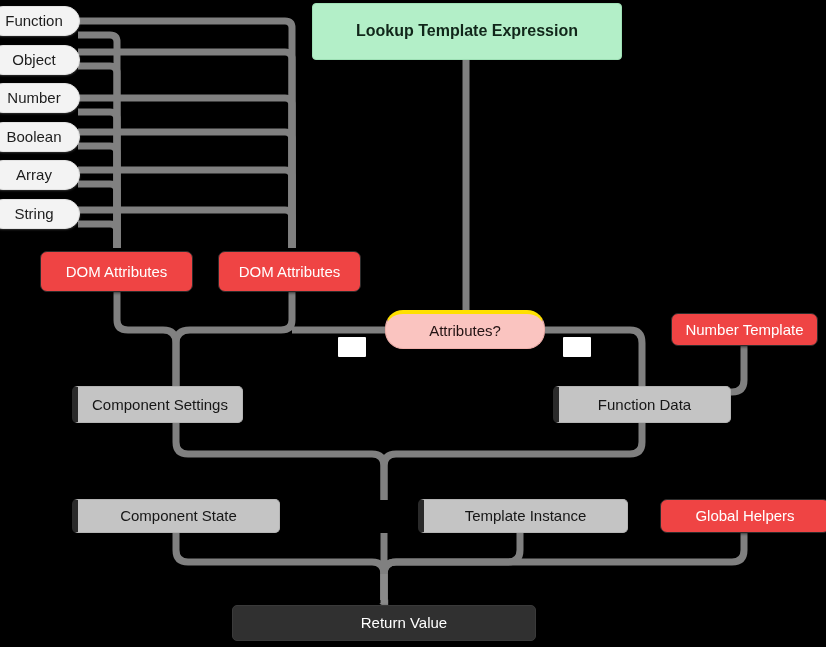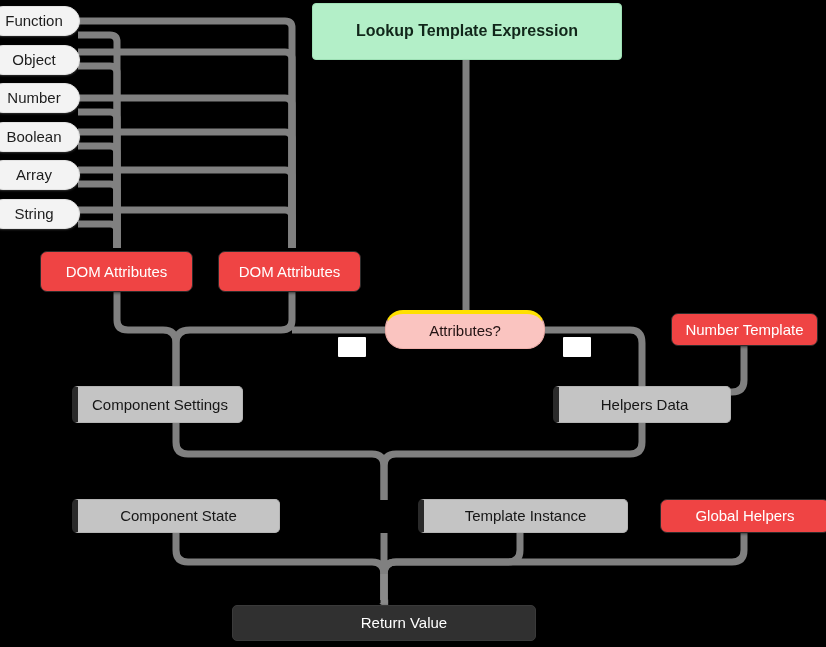--- a/index.html
+++ b/index.html
@@ -138,21 +138,21 @@
   <div class="node dark" style="left:218px;top:251px;width:143px;height:41px;">DOM Attributes</div>
 
   <div class="node decision" style="left:385px;top:310px;width:160px;height:39px;">Attributes?</div>
 
   <div class="edgelabel" style="left:338px;top:337px;width:28px;height:20px;"></div>
   <div class="edgelabel" style="left:563px;top:337px;width:28px;height:20px;"></div>
 
   <div class="node dark" style="left:671px;top:313px;width:147px;height:33px;">Number Template</div>
 
   <div class="node grey" style="left:72px;top:386px;width:171px;height:37px;">Component  Settings</div>
-  <div class="node grey" style="left:553px;top:386px;width:178px;height:37px;">Helpers Data</div>
+  <div class="node grey" style="left:553px;top:386px;width:178px;height:37px;">Function Data</div>
 
   <div class="node grey" style="left:72px;top:499px;width:208px;height:34px;">Component State</div>
   <div class="node grey" style="left:418px;top:499px;width:210px;height:34px;">Template Instance</div>
   <div class="node dark" style="left:660px;top:499px;width:170px;height:34px;">Global Helpers</div>
 
   <div class="node dark returnbox" style="left:232px;top:605px;width:304px;height:36px;padding-left:40px;">Return Value</div>
 
 </div>
 
 </body></html>

